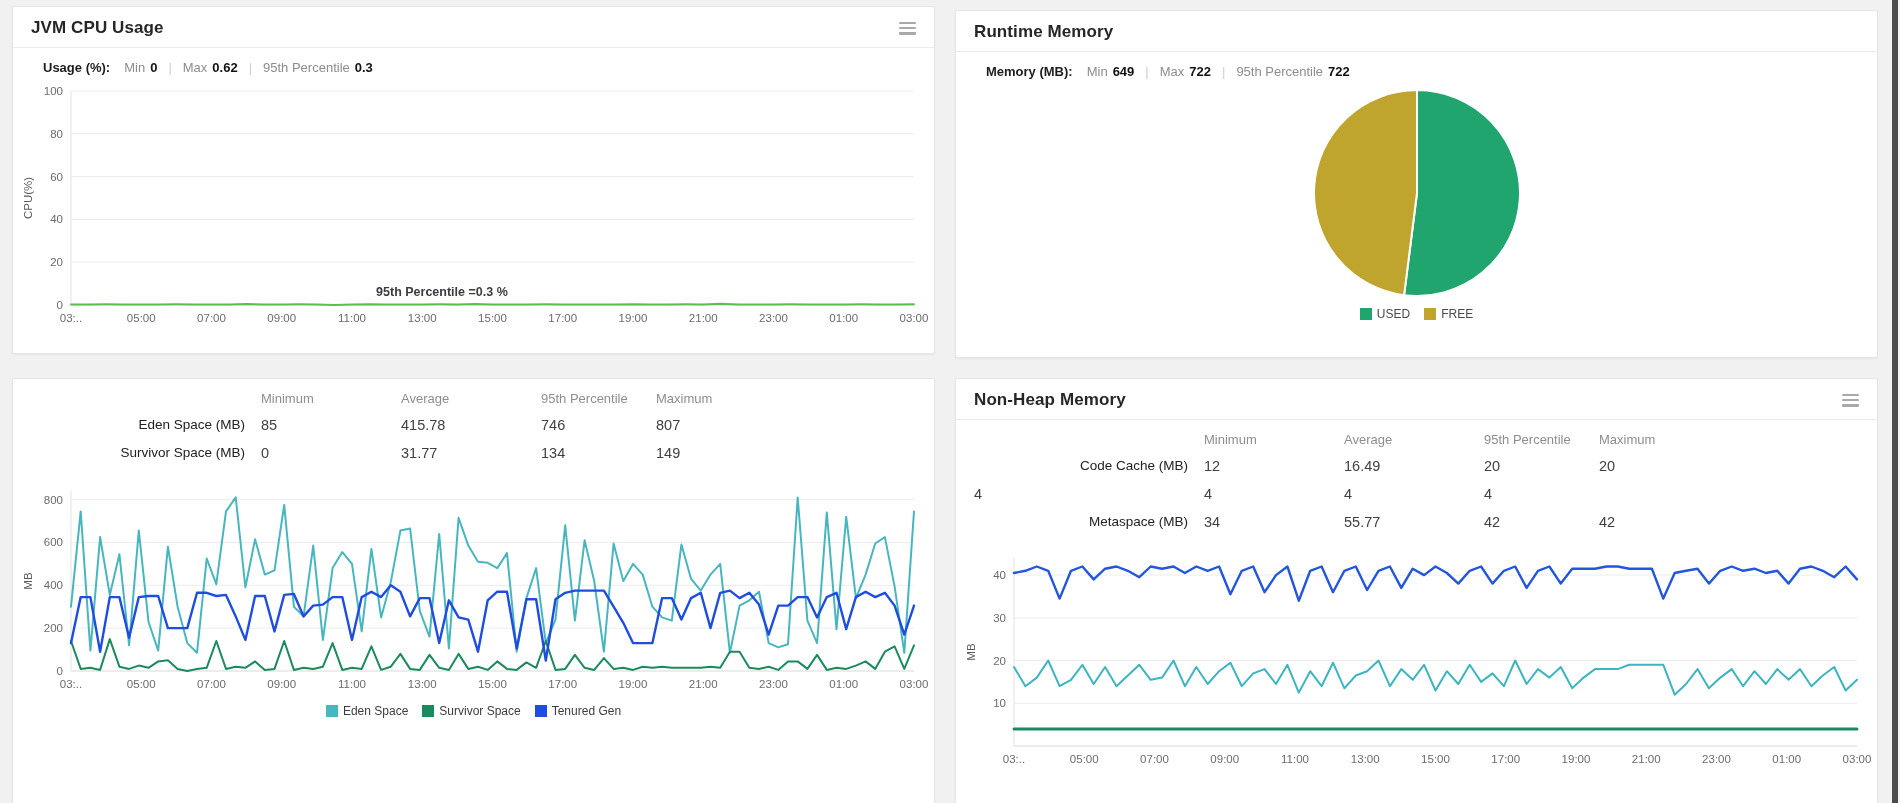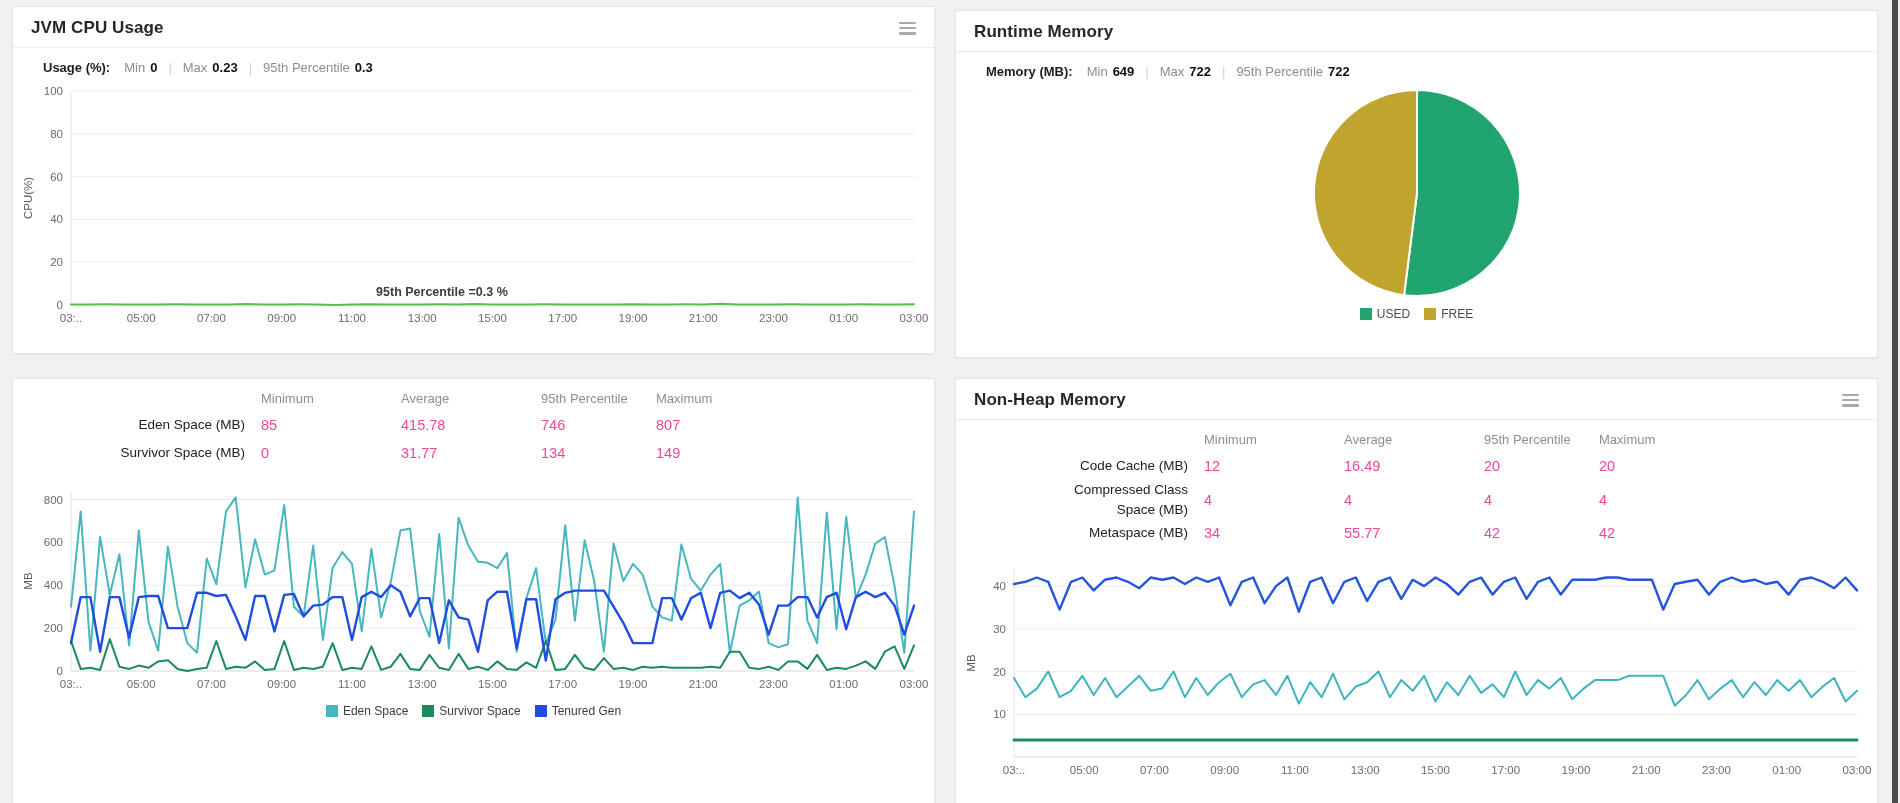--- a/index.html
+++ b/index.html
@@ -26,21 +26,21 @@
   .chart{position:relative;}
   #chart-cpu{height:250px;margin:4px 6px 0 6px;}
   #chart-heap{height:216px;margin:12px 6px 0 6px;}
   #chart-nonheap{height:224px;margin:10px 6px 0 6px;}
 
   .mtable{margin:6px 18px 0 18px;}
   .trow{display:grid;grid-template-columns:230px 140px 140px 115px 1fr;align-items:center;min-height:28px;}
   .trow.thead{min-height:26px;}
   .th{color:#8e8e8e;font-size:13px;}
   .tlabel{text-align:right;padding-right:16px;color:#222;font-size:13.5px;white-space:pre-line;line-height:1.45;}
-  .tval{color:#ec4899;font-size:14.5px;}
+  .tval{color:#404040;font-size:14.5px;}
 
   .pie-wrap{display:flex;flex-direction:column;align-items:center;margin-top:8px;}
   .chart-legend{display:flex;justify-content:center;align-items:flex-start;gap:14px;font-size:12px;color:#3d3d3d;}
   #legend-heap{margin-top:9px;}
   #legend-runtime{margin-top:4px;font-size:12px;color:#4a4a4a;}
   .legend-item{display:inline-flex;align-items:center;gap:5px;cursor:pointer;}
   .swatch{width:12px;height:12px;display:inline-block;}
 
   .scroll-strip{position:absolute;top:0;right:2px;width:6px;height:803px;background:#4c4c4c;}
 </style>
@@ -57,21 +57,21 @@
           <span></span>
           <span></span>
         </div>
     </div>
     <div class="stats-row">
       <span class="stat-name">Usage (%):</span>
       <span class="stat-key">Min</span>
       <span class="stat-val">0</span>
       <span class="sep">|</span>
       <span class="stat-key">Max</span>
-      <span class="stat-val">0.23</span>
+      <span class="stat-val">0.62</span>
       <span class="sep">|</span>
       <span class="stat-key">95th Percentile</span>
       <span class="stat-val">0.3</span>
     </div>
     <div class="chart" id="chart-cpu"><svg width="909" height="250">
           <line x1="52" x2="895" y1="226" y2="226" stroke="#d9d9d9" stroke-width="1"></line>
           <text x="44" y="230" text-anchor="end" fill="#6b6b6b" font-size="11.5">0</text>
           <line x1="52" x2="895" y1="183.2" y2="183.2" stroke="#ececec" stroke-width="1"></line>
           <text x="44" y="187.2" text-anchor="end" fill="#6b6b6b" font-size="11.5">20</text>
           <line x1="52" x2="895" y1="140.39999999999998" y2="140.39999999999998" stroke="#ececec" stroke-width="1"></line>
@@ -223,22 +223,20 @@
         <span class="th">Maximum</span>
       </div>
       <div class="trow">
         <span class="tlabel">Code Cache (MB)</span>
         <span class="tval">12</span>
         <span class="tval">16.49</span>
         <span class="tval">20</span>
         <span class="tval">20</span>
       </div>
       <div class="trow">
-        <span class="tlabel">Compressed Class
-Space (MB)</span>
         <span class="tval">4</span>
         <span class="tval">4</span>
         <span class="tval">4</span>
         <span class="tval">4</span>
       </div>
       <div class="trow">
         <span class="tlabel">Metaspace (MB)</span>
         <span class="tval">34</span>
         <span class="tval">55.77</span>
         <span class="tval">42</span>

